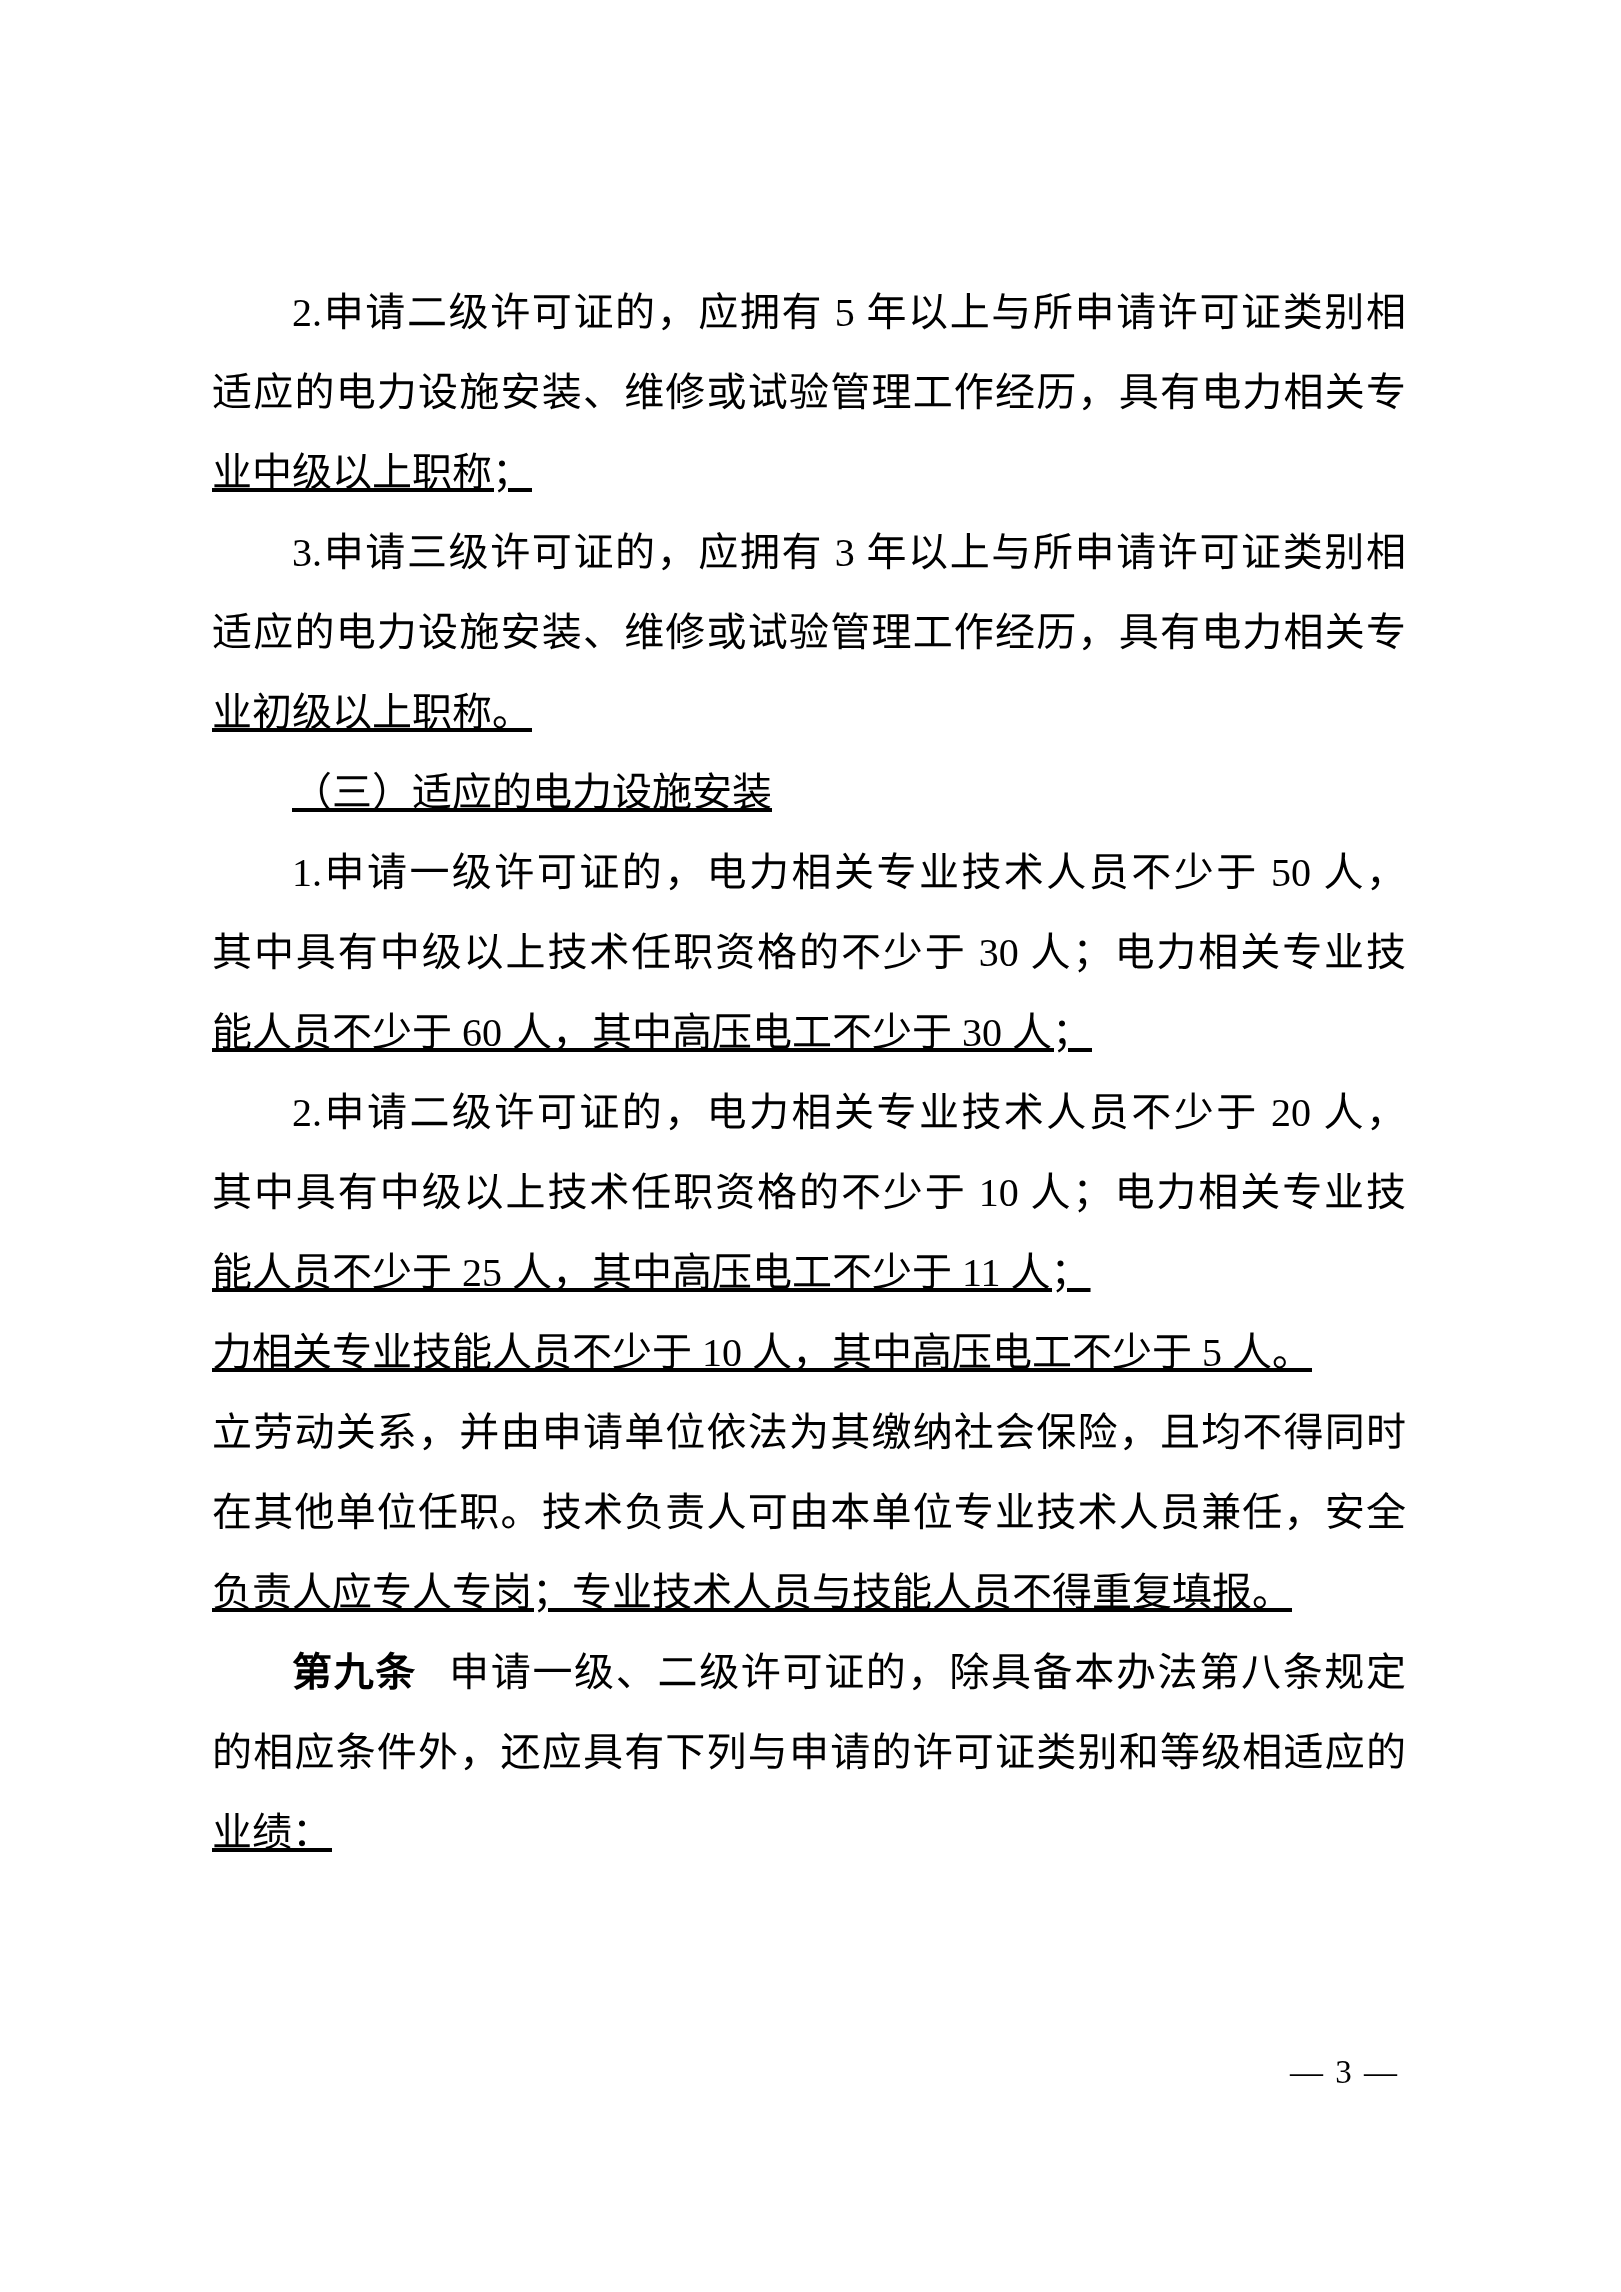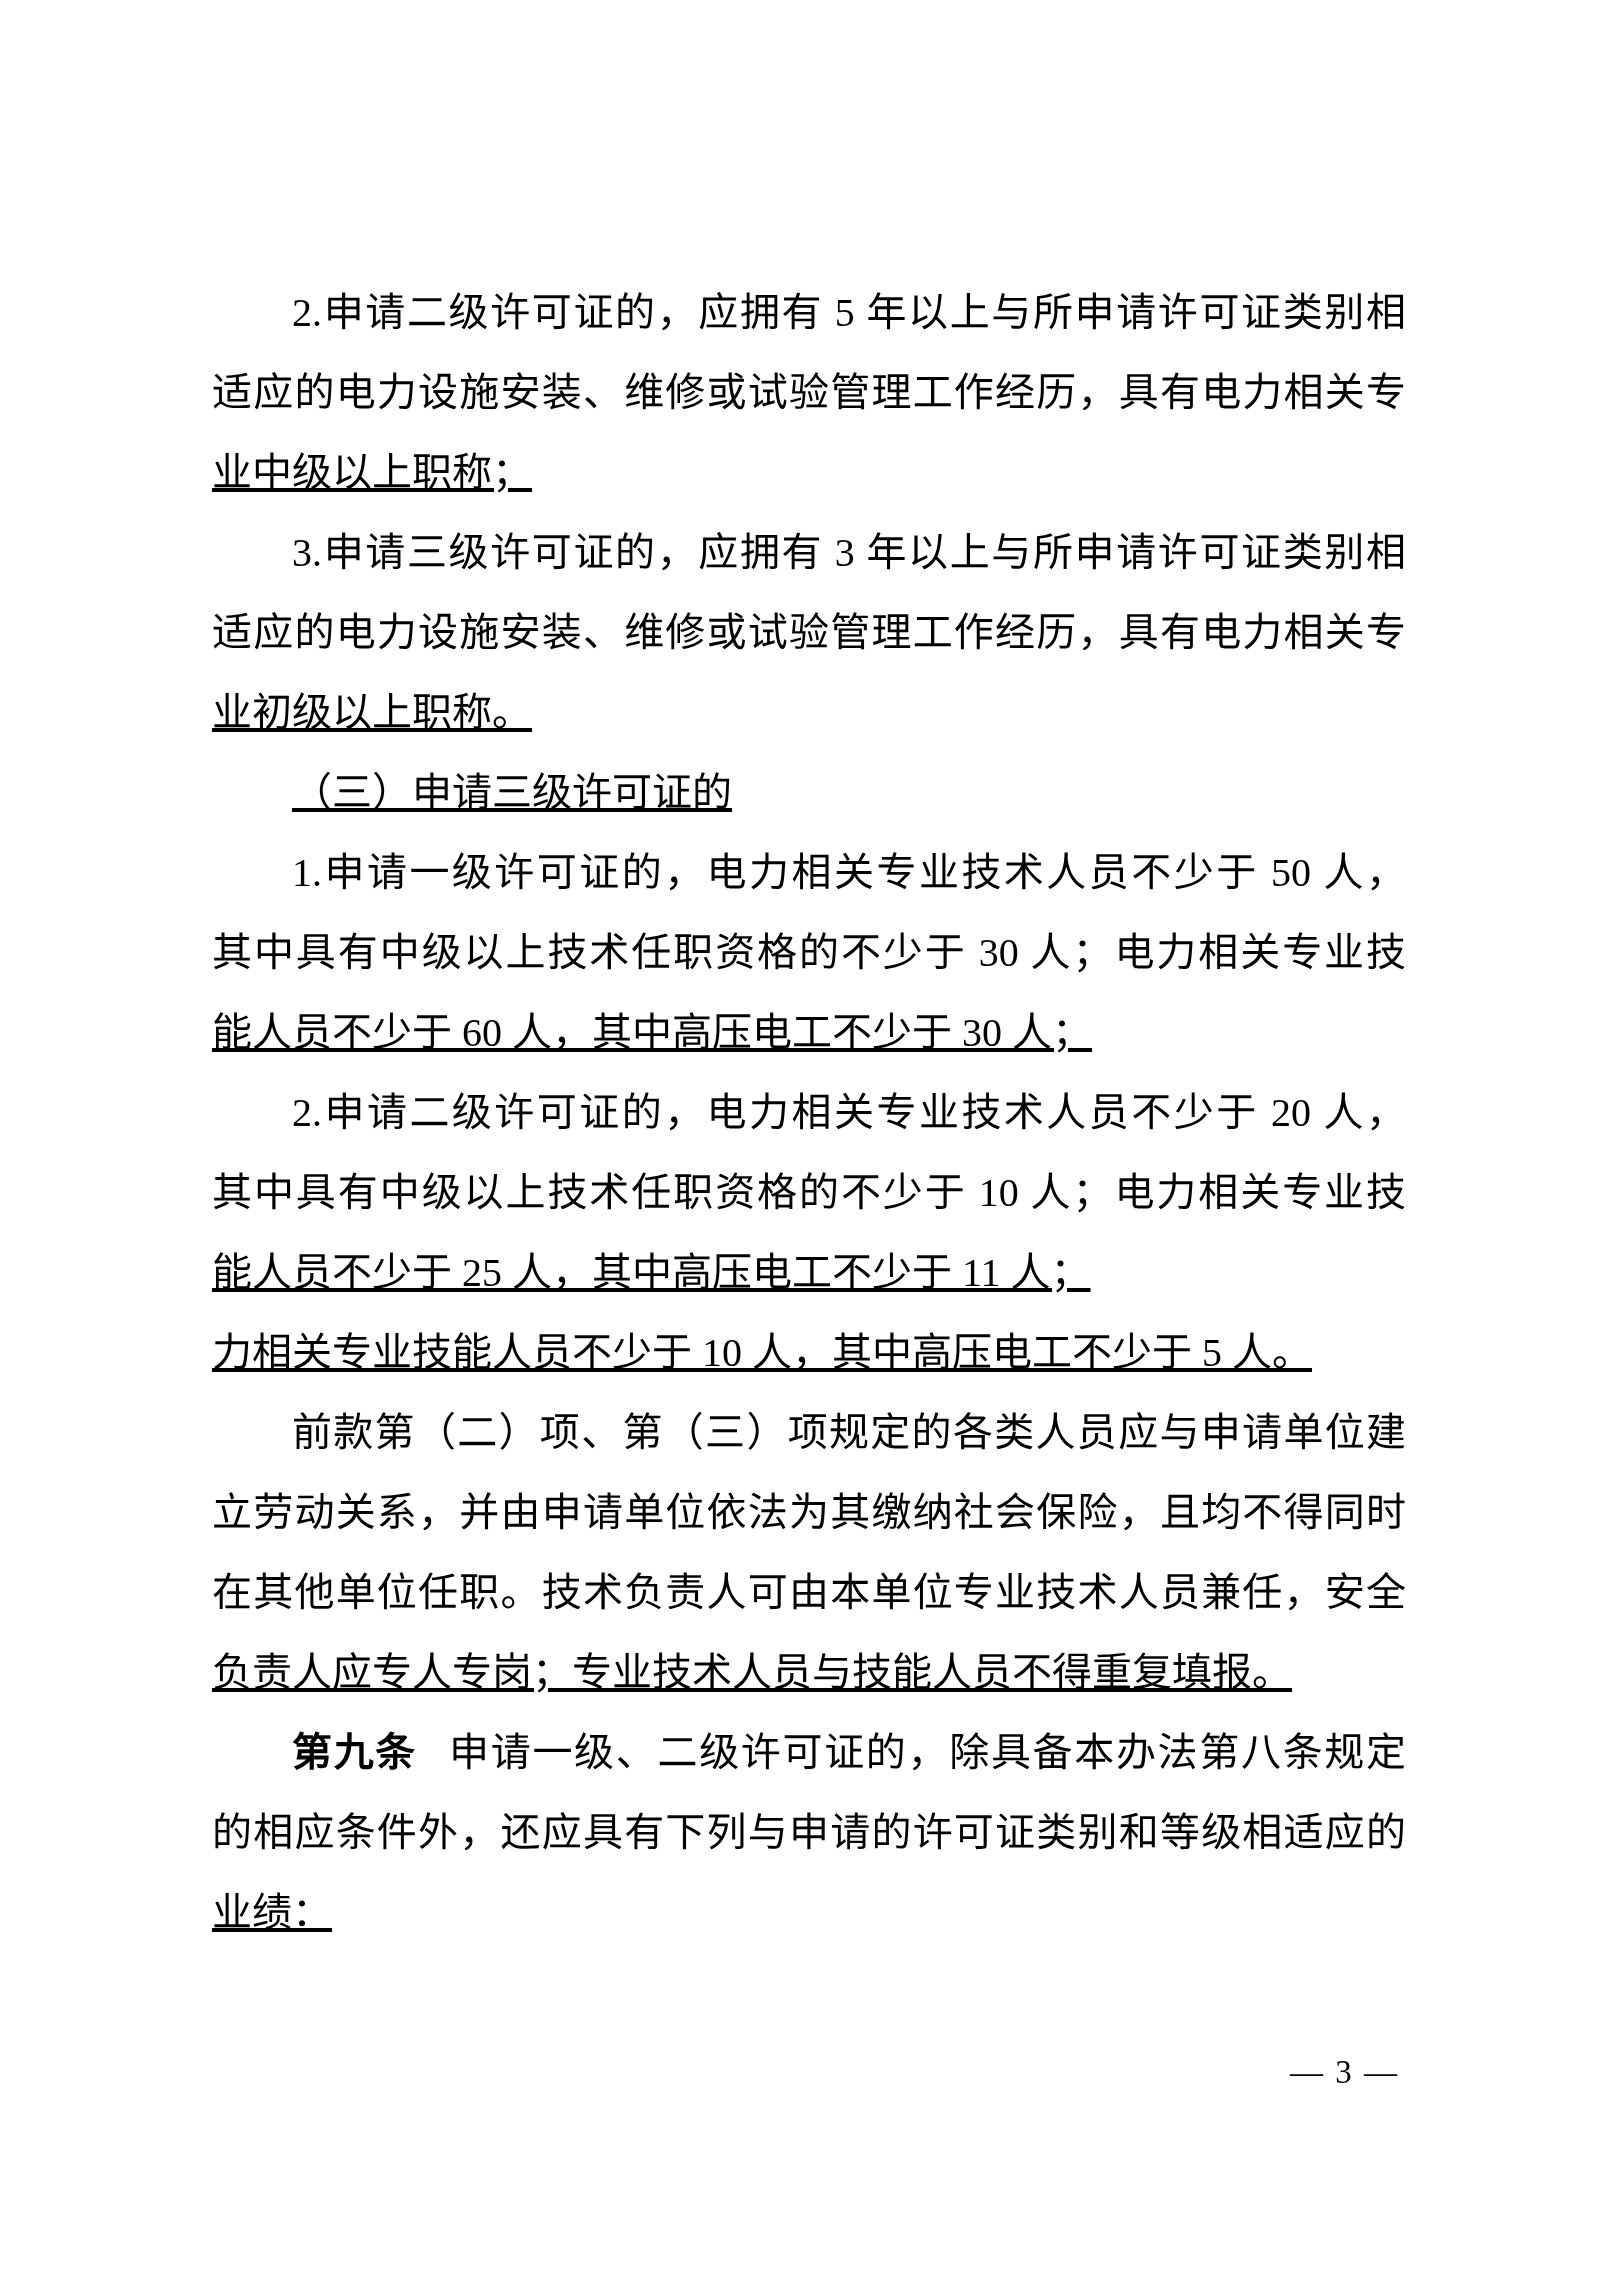--- a/index.html
+++ b/index.html
@@ -68,37 +68,36 @@
         <div class="line first">2.申请二级许可证的，应拥有 5 年以上与所申请许可证类别相</div>
         <div class="line">适应的电力设施安装、维修或试验管理工作经历，具有电力相关专</div>
         <div class="line last">业中级以上职称；</div>
       </div>
       <div class="paragraph">
         <div class="line first">3.申请三级许可证的，应拥有 3 年以上与所申请许可证类别相</div>
         <div class="line">适应的电力设施安装、维修或试验管理工作经历，具有电力相关专</div>
         <div class="line last">业初级以上职称。</div>
       </div>
       <div class="paragraph">
-        <div class="line first last">（三）申请三级许可证的</div>
+        <div class="line first last">（三）适应的电力设施安装</div>
       </div>
       <div class="paragraph">
         <div class="line first">1.申请一级许可证的，电力相关专业技术人员不少于 50 人，</div>
         <div class="line">其中具有中级以上技术任职资格的不少于 30 人；电力相关专业技</div>
         <div class="line last">能人员不少于 60 人，其中高压电工不少于 30 人；</div>
       </div>
       <div class="paragraph">
         <div class="line first">2.申请二级许可证的，电力相关专业技术人员不少于 20 人，</div>
         <div class="line">其中具有中级以上技术任职资格的不少于 10 人；电力相关专业技</div>
         <div class="line last">能人员不少于 25 人，其中高压电工不少于 11 人；</div>
       </div>
       <div class="paragraph">
         <div class="line last">力相关专业技能人员不少于 10 人，其中高压电工不少于 5 人。</div>
       </div>
       <div class="paragraph">
-        <div class="line first">前款第（二）项、第（三）项规定的各类人员应与申请单位建</div>
         <div class="line">立劳动关系，并由申请单位依法为其缴纳社会保险，且均不得同时</div>
         <div class="line">在其他单位任职。技术负责人可由本单位专业技术人员兼任，安全</div>
         <div class="line last">负责人应专人专岗；专业技术人员与技能人员不得重复填报。</div>
       </div>
       <div class="paragraph">
         <div class="line first"><span class="lead">第九条</span><span>申请一级、二级许可证的，除具备本办法第八条规定</span></div>
         <div class="line">的相应条件外，还应具有下列与申请的许可证类别和等级相适应的</div>
         <div class="line last">业绩：</div>
       </div>
     </div>

